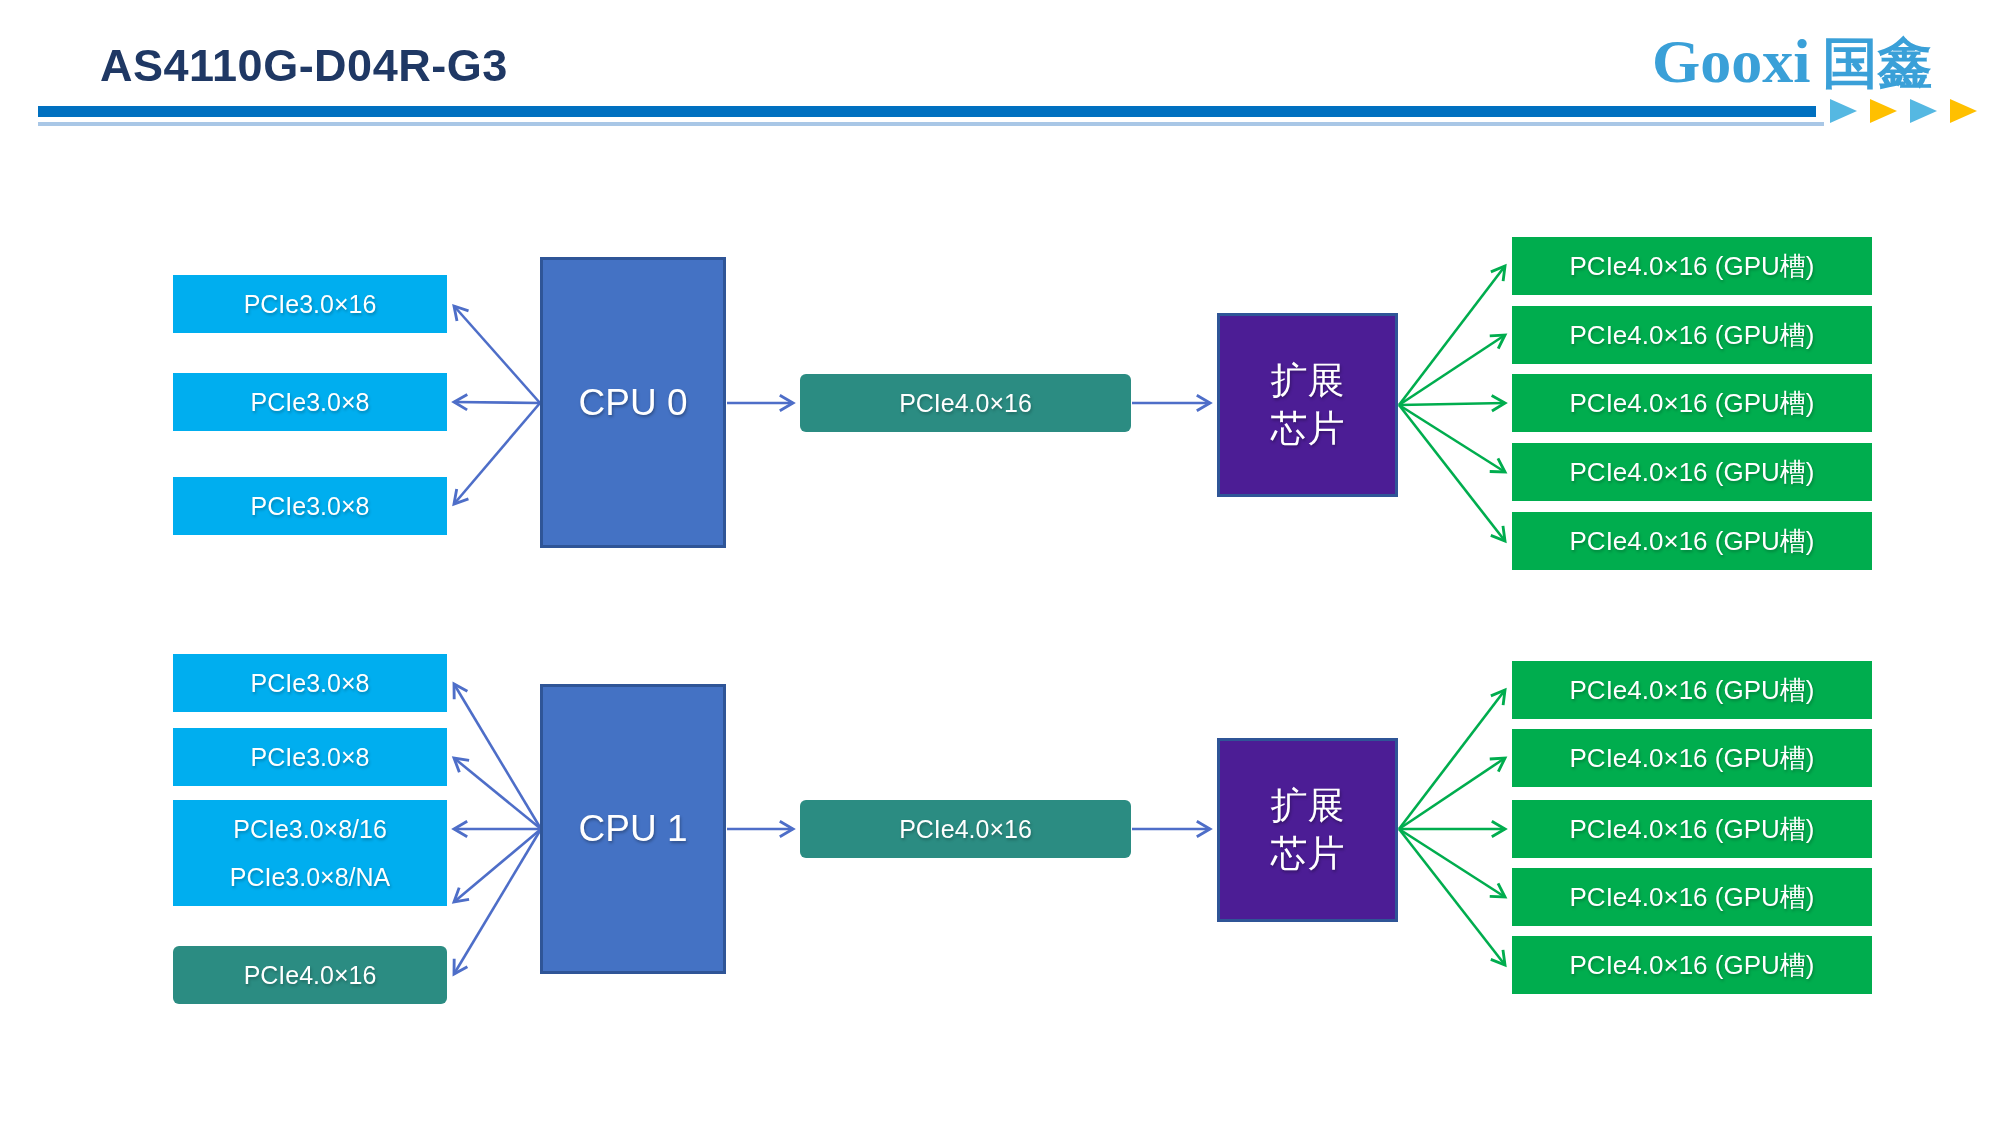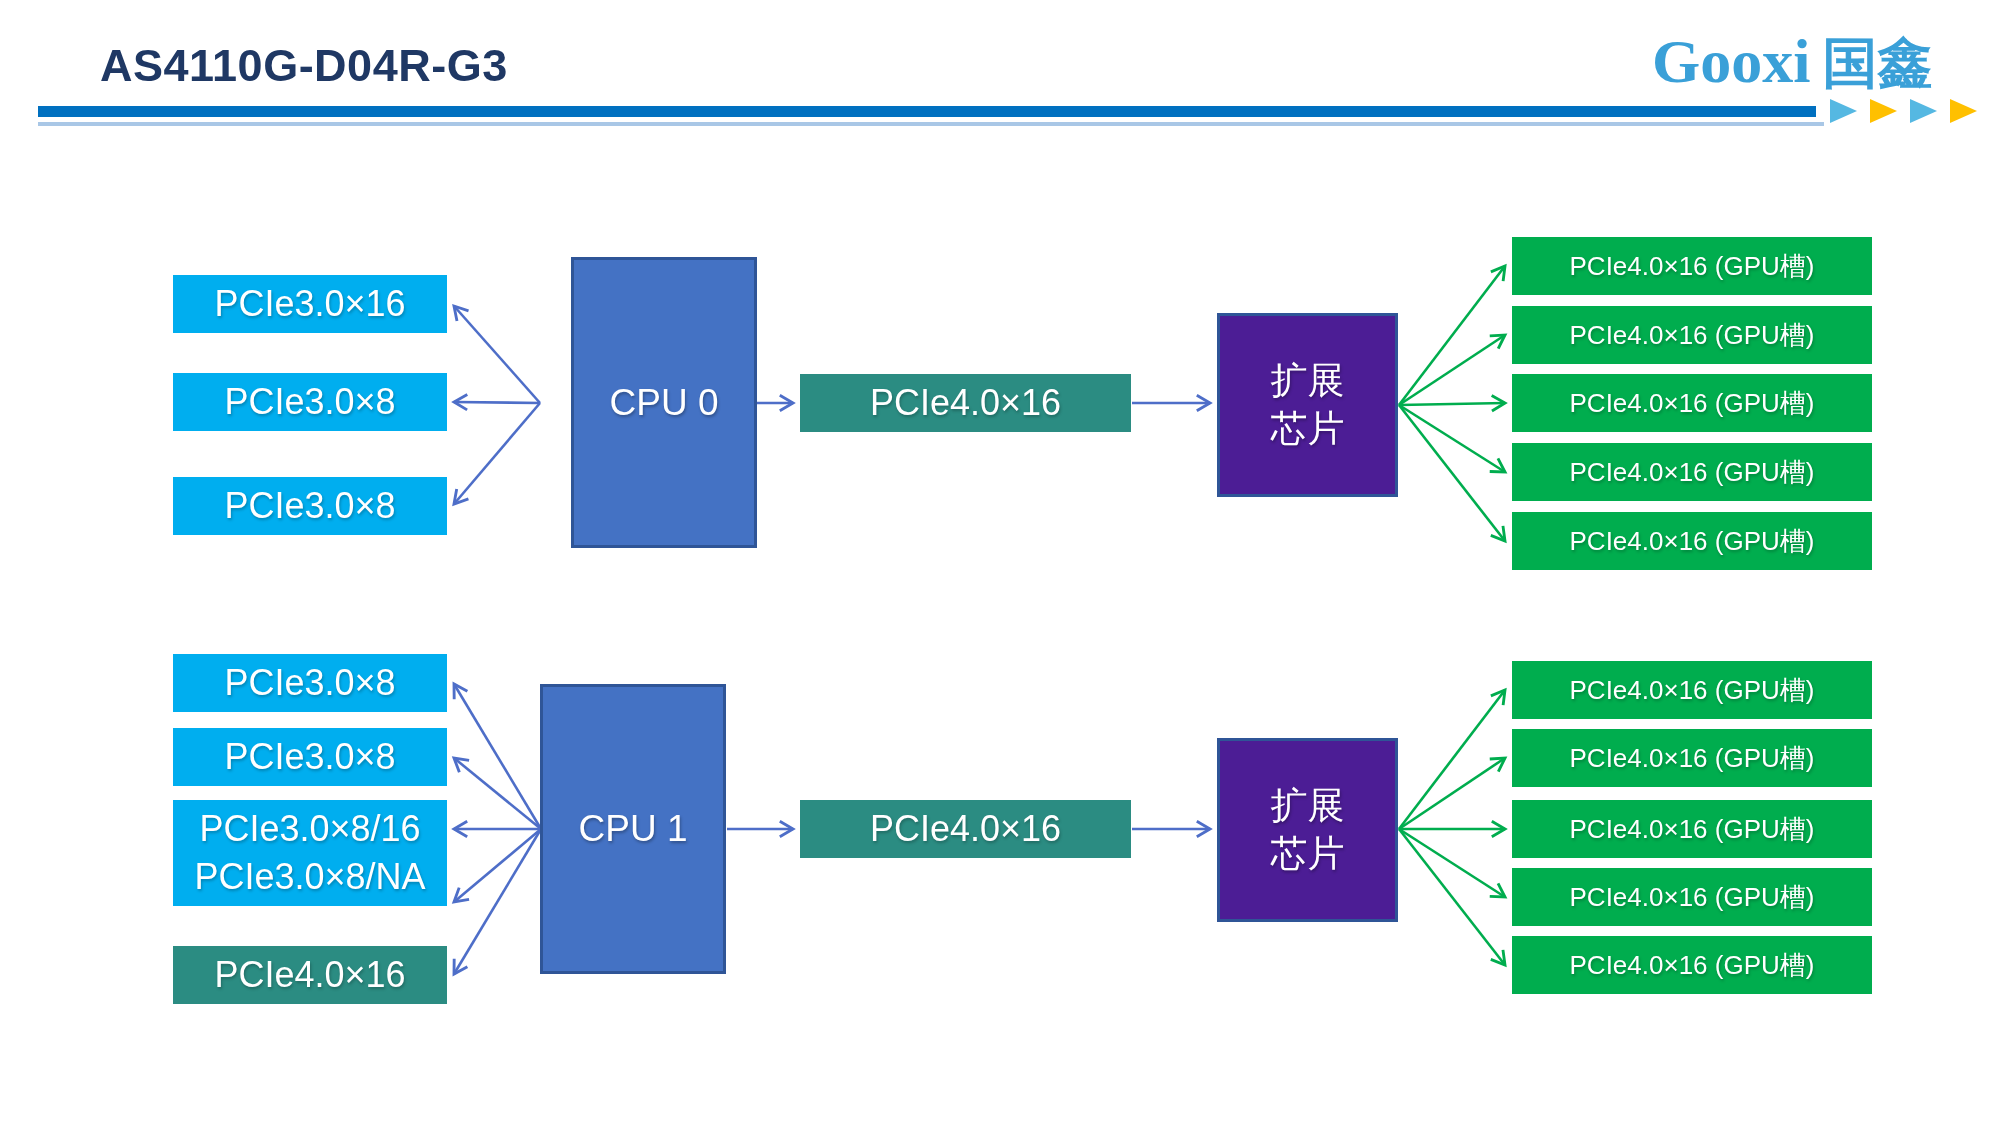--- a/index.html
+++ b/index.html
@@ -17,24 +17,24 @@
   .logo{position:absolute;left:1652px;top:26px;white-space:nowrap;}
   .logo-latin{font-family:"Liberation Serif", serif;font-weight:bold;font-size:62px;color:#3aa0d8;}
   .logo-cjk{font-family:Liberation Mono, monospace;font-weight:bold;font-size:55px;color:#3aa0d8;margin-left:12px;}
   .tri-row{position:absolute;left:1830px;top:99px;display:flex;gap:13px;}
   .tri{width:27px;height:24px;display:inline-block;clip-path:polygon(0 0,100% 50%,0 100%);}
   .tri-b{background:#55b8e2;}
   .tri-o{background:#ffc000;}
   
   .slot{
     position:absolute;width:274px;height:58px;display:flex;align-items:center;justify-content:center;
-    color:#ffffff;font-size:36px;text-shadow:1px 2px 3px rgba(0,0,0,0.25);
+    color:#ffffff;font-size:25px;text-shadow:1px 2px 3px rgba(0,0,0,0.25);
   }
   .lb{background:#00aeef;}
-  .teal{background:#2b8c82;}
+  .teal{background:#2b8c82;border-radius:6px;}
   .green{background:#00ad4e;width:360px;font-size:26px;}
   .link{width:331px;}
   .cpu{
     position:absolute;width:186px;background:#4472c4;border:3px solid #2f5597;box-sizing:border-box;
     display:flex;align-items:center;justify-content:center;color:#ffffff;font-size:37px;
     text-shadow:1px 2px 3px rgba(0,0,0,0.3);
   }
   .expander{
     position:absolute;width:181px;height:184px;background:#4c1d95;border:3px solid #2f5597;box-sizing:border-box;
     display:flex;flex-direction:column;align-items:center;justify-content:center;
@@ -99,21 +99,21 @@
       <line x1="1399" y1="829" x2="1505" y2="897" marker-end="url(#ag)"></line>
       <line x1="1399" y1="829" x2="1505" y2="965" marker-end="url(#ag)"></line>
     </g>
   </svg>
 
   <div>
     <div class="slot lb" style="left:173px;top:275px;">PCIe3.0×16</div>
     <div class="slot lb" style="left:173px;top:373px;">PCIe3.0×8</div>
     <div class="slot lb" style="left:173px;top:477px;">PCIe3.0×8</div>
 
-    <div class="cpu" style="left:540px;top:257px;height:291px;margin-left:31px;">CPU 0</div>
+    <div class="cpu" style="left:540px;top:257px;height:291px;">CPU 0</div>
 
     <div class="slot teal link" style="left:800px;top:374px;">PCIe4.0×16</div>
 
     <div class="expander" style="left:1217px;top:313px;">
       <span>扩展</span>
       <span>芯片</span>
     </div>
 
     <div class="slot green" style="left:1512px;top:237px;">PCIe4.0×16 (GPU槽)</div>
     <div class="slot green" style="left:1512px;top:306px;">PCIe4.0×16 (GPU槽)</div>

